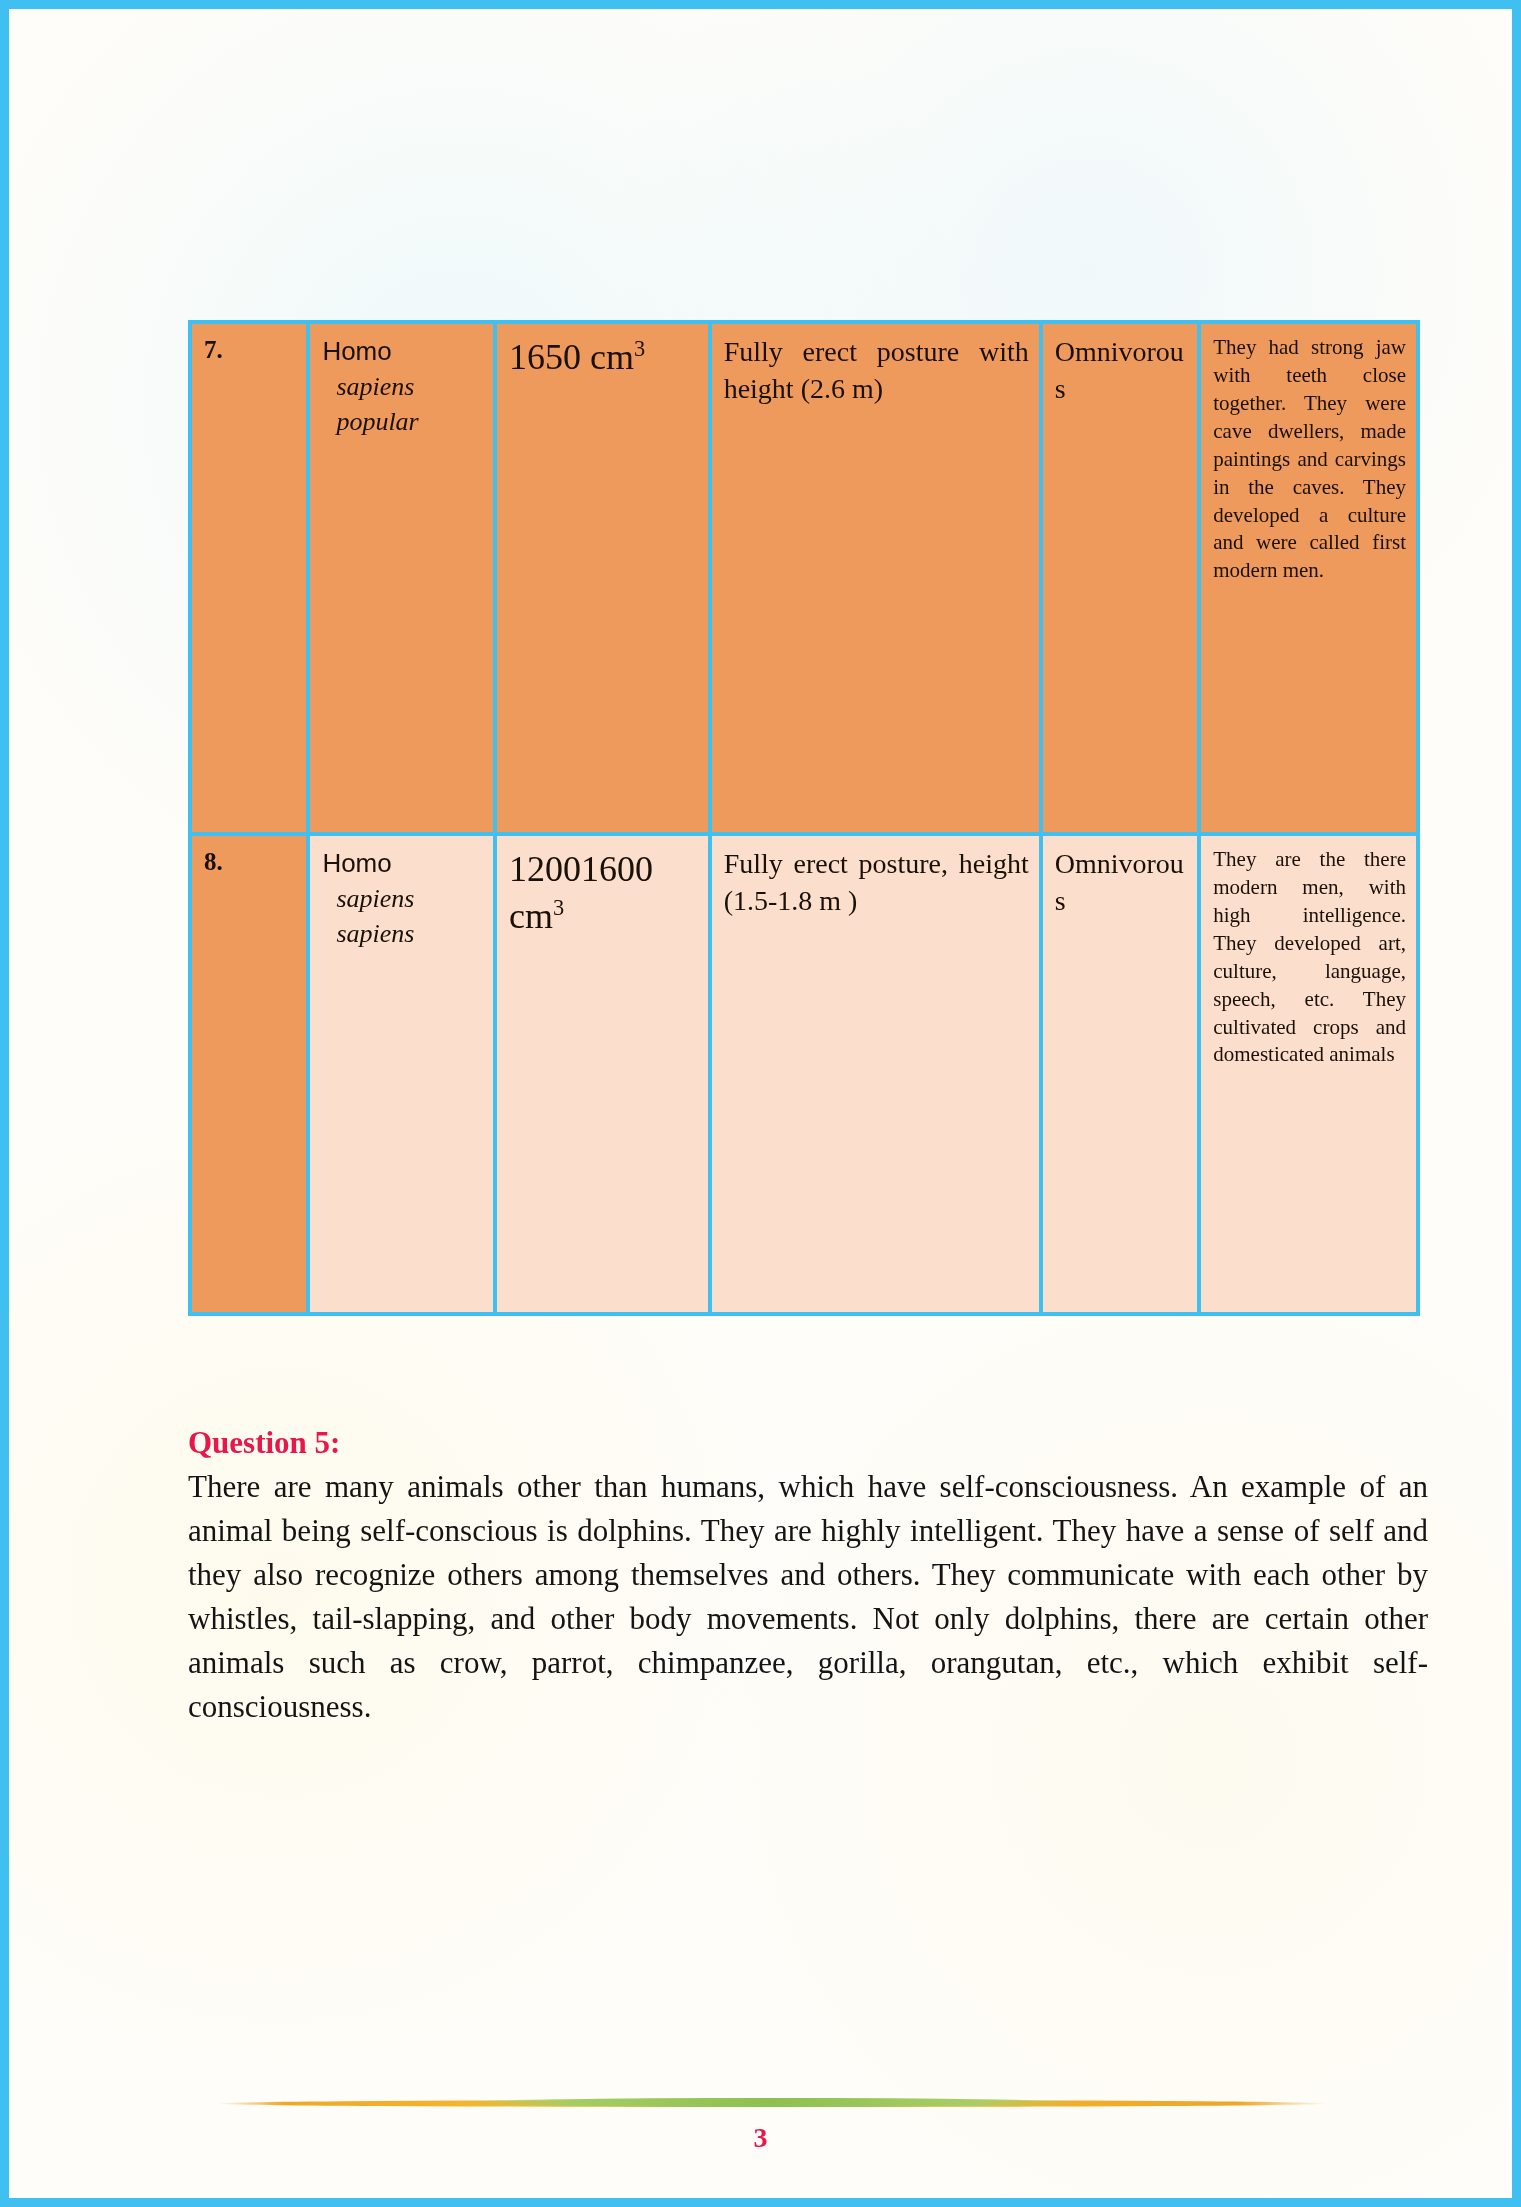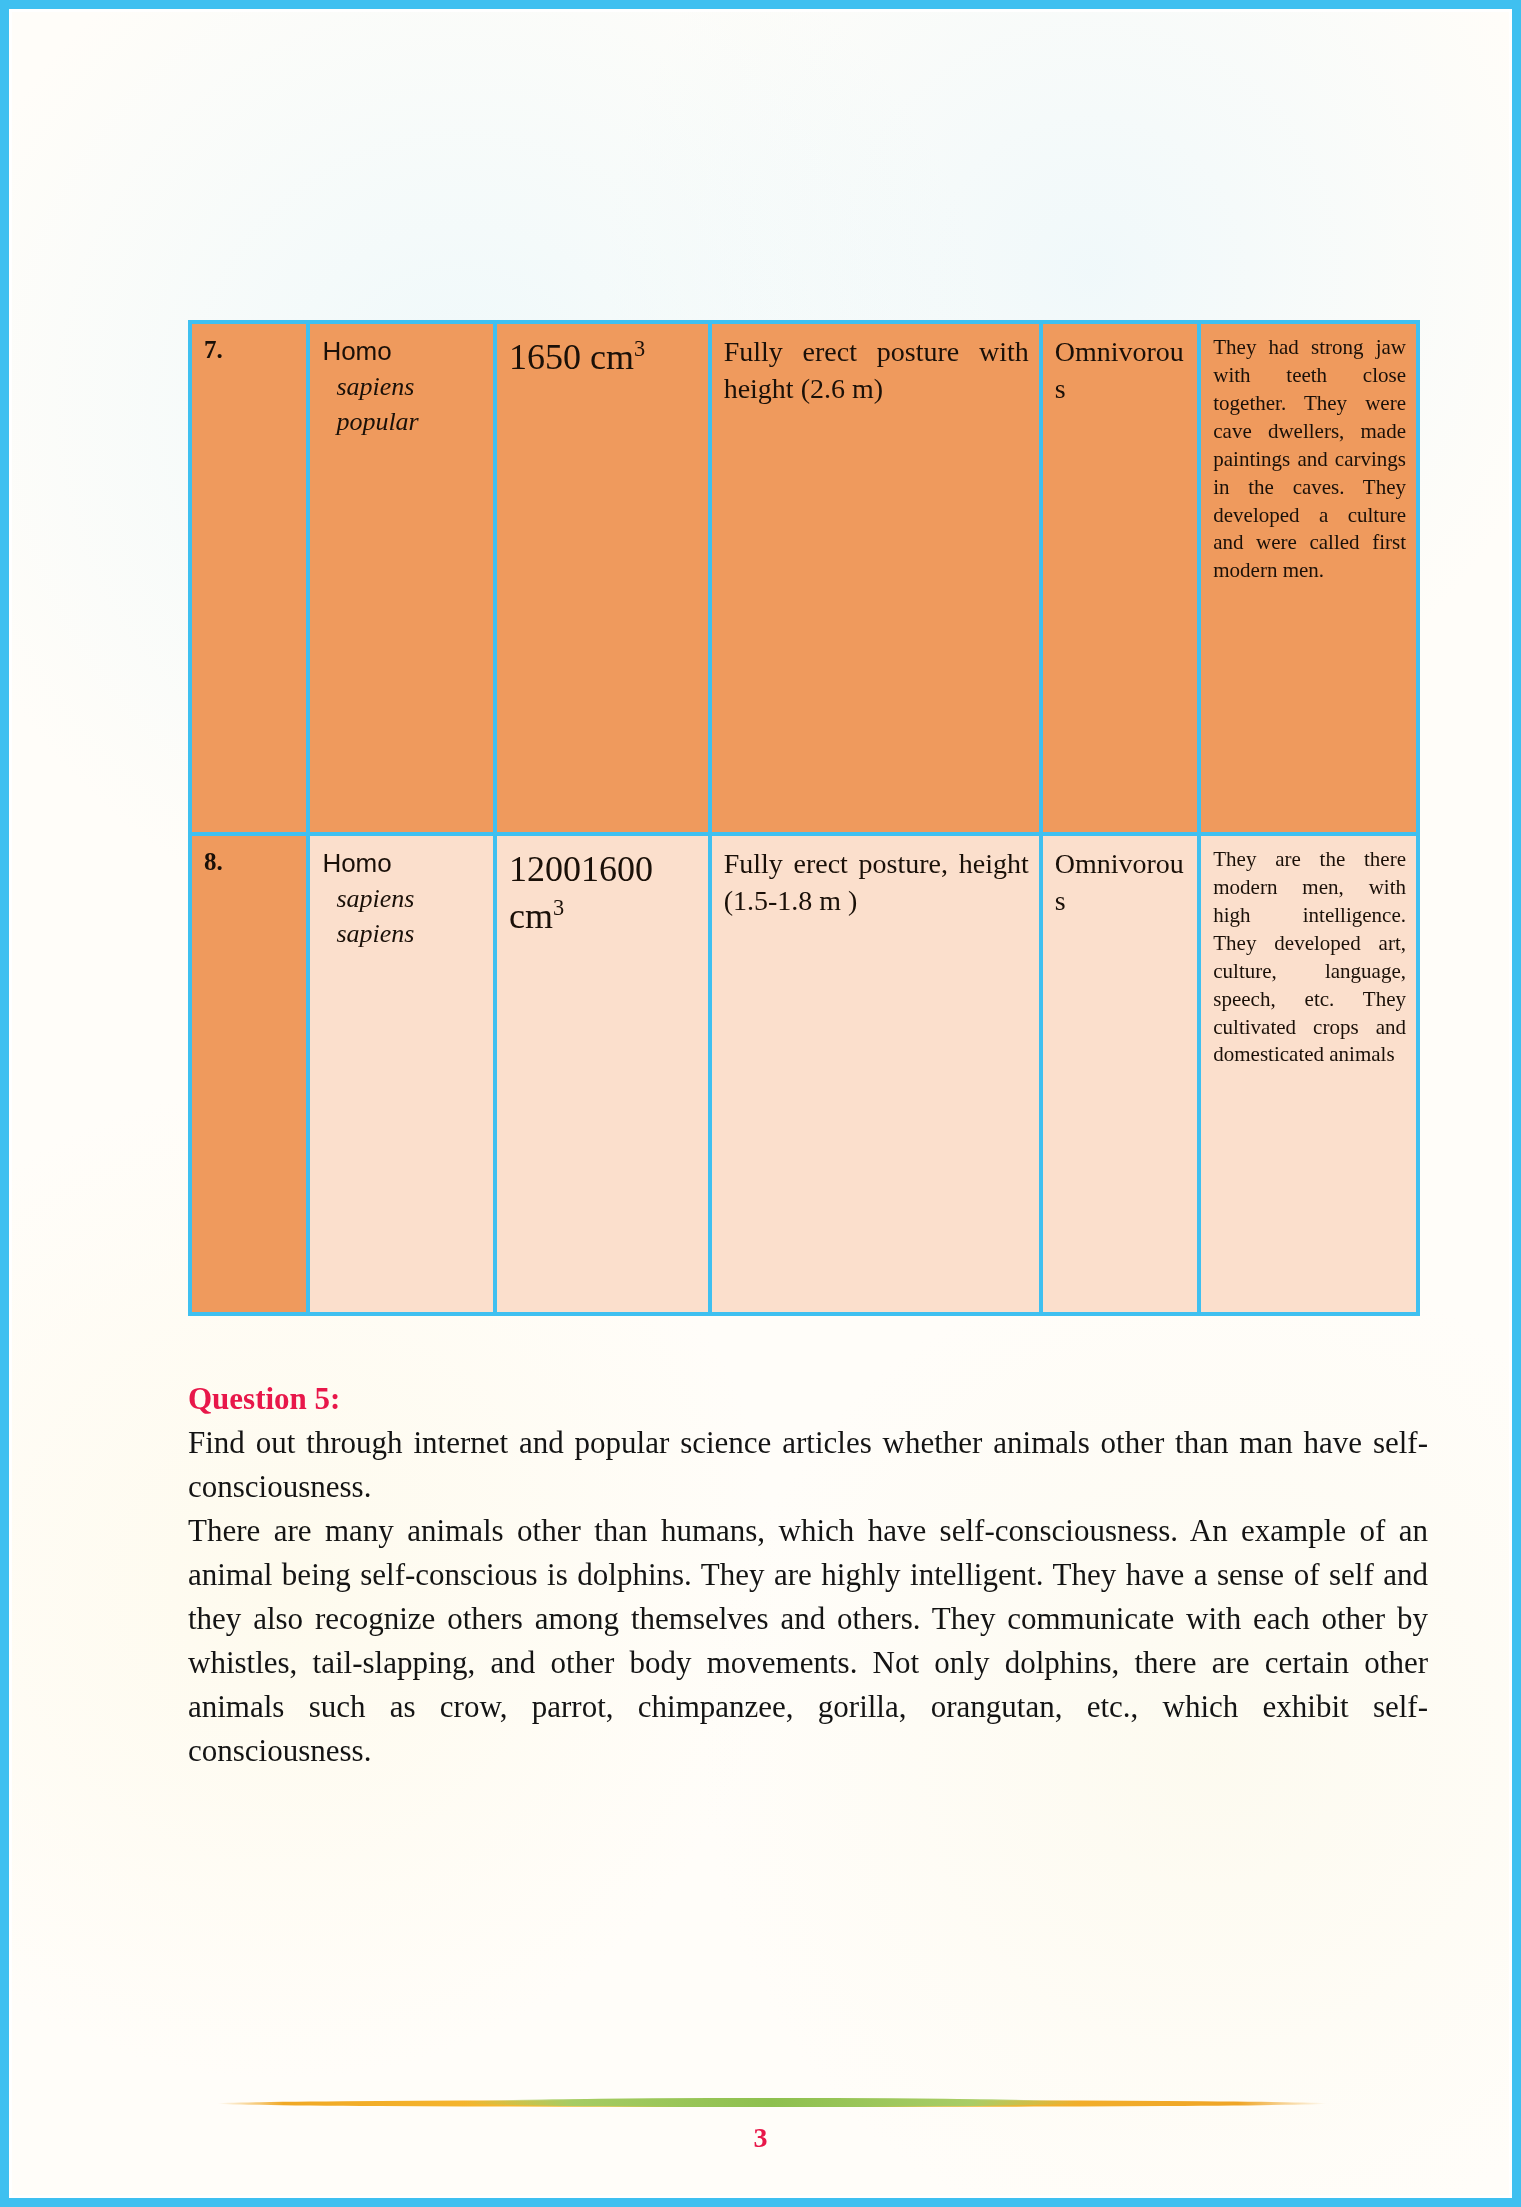--- a/index.html
+++ b/index.html
@@ -112,21 +112,21 @@
   .row-7 .cell-volume,
   .row-7 .cell-posture,
   .row-7 .cell-diet { height: 1px; }
   .row-7 td { height: 512px; }
   .row-8 td { height: 480px; }
 
   
   #qa-block {
     position: absolute;
     left: 176px;
-    top: 1368px;
+    top: 1412px;
     width: 1240px;
   }
   .q-heading {
     color: #e8174a;
     font-weight: bold;
     font-size: 31px;
     line-height: 1.2;
     margin: 0 0 4px 0;
     font-family: "Liberation Serif", serif;
   }
@@ -233,21 +233,20 @@
           <td class="col-5 cell-diet">Omnivorous</td>
           <td class="col-6 cell-remarks">
               <p>They are the there modern men, with high intelligence. They developed art, culture, language, speech, etc. They cultivated crops and domesticated animals</p>
             </td>
         </tr>
       </tbody>
     </table>
 
     <div id="qa-block">
       <div class="q-heading">Question 5:</div>
-      <p class="body-text">Find out through internet and popular science articles whether animals other than man have self-consciousness.</p>
       <p class="body-text">There are many animals other than humans, which have self-consciousness. An example of an animal being self-conscious is dolphins. They are highly intelligent. They have a sense of self and they also recognize others among themselves and others. They communicate with each other by whistles, tail-slapping, and other body movements. Not only dolphins, there are certain other animals such as crow, parrot, chimpanzee, gorilla, orangutan, etc., which exhibit self-consciousness.</p>
     </div>
 
     <div id="footer">
       <div id="footer-rule">
         <div class="lens-outer"></div>
         <div class="lens-inner"></div>
       </div>
       <div id="page-number">3</div>
     </div>

